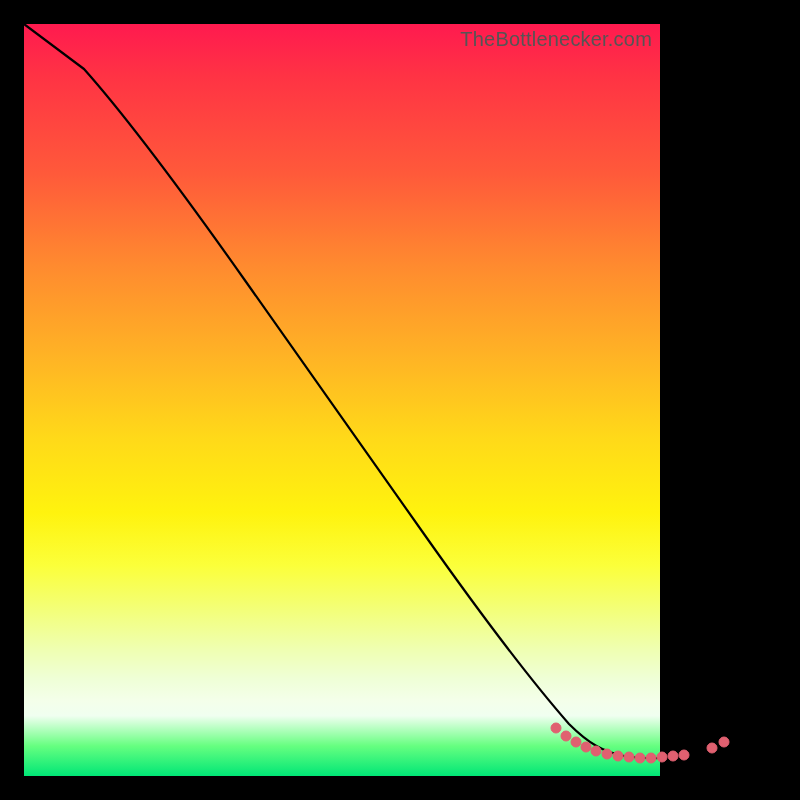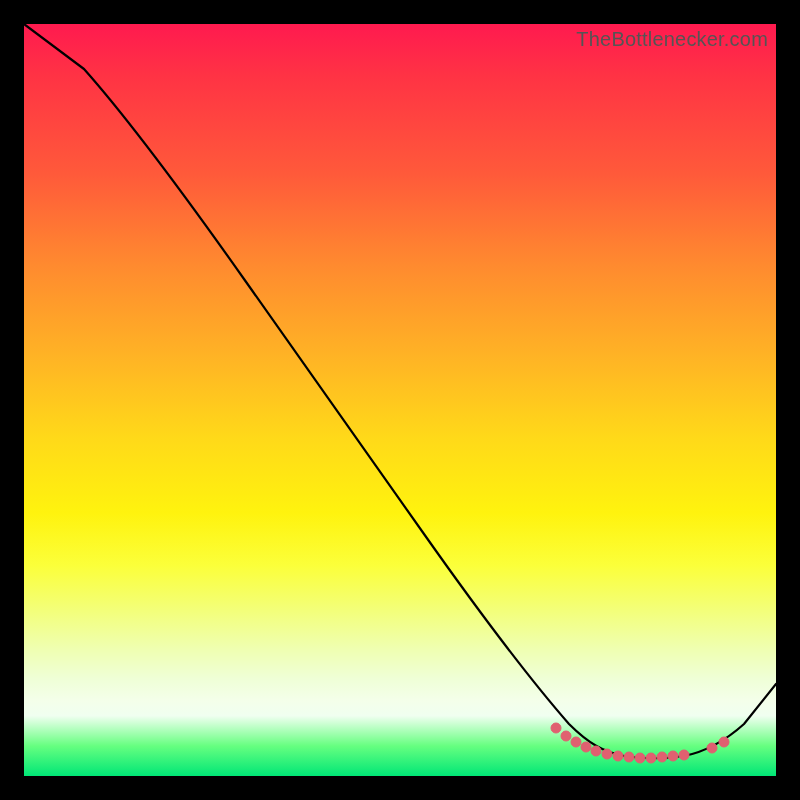--- a/index.html
+++ b/index.html
@@ -14,21 +14,21 @@
   .stage {
     position: relative;
     width: 800px;
     height: 800px;
     background: #000000;
   }
   .plot {
     position: absolute;
     left: 24px;
     top: 24px;
-    width: 752px;
+    width: 636px;
     height: 752px;
     background: linear-gradient(to bottom,
       #ff1a4f 0%,
       #ff3344 7%,
       #ff5a3a 20%,
       #ff8a2f 32%,
       #ffb624 45%,
       #ffd919 55%,
       #fff30e 65%,
       #fbff3a 72%,

